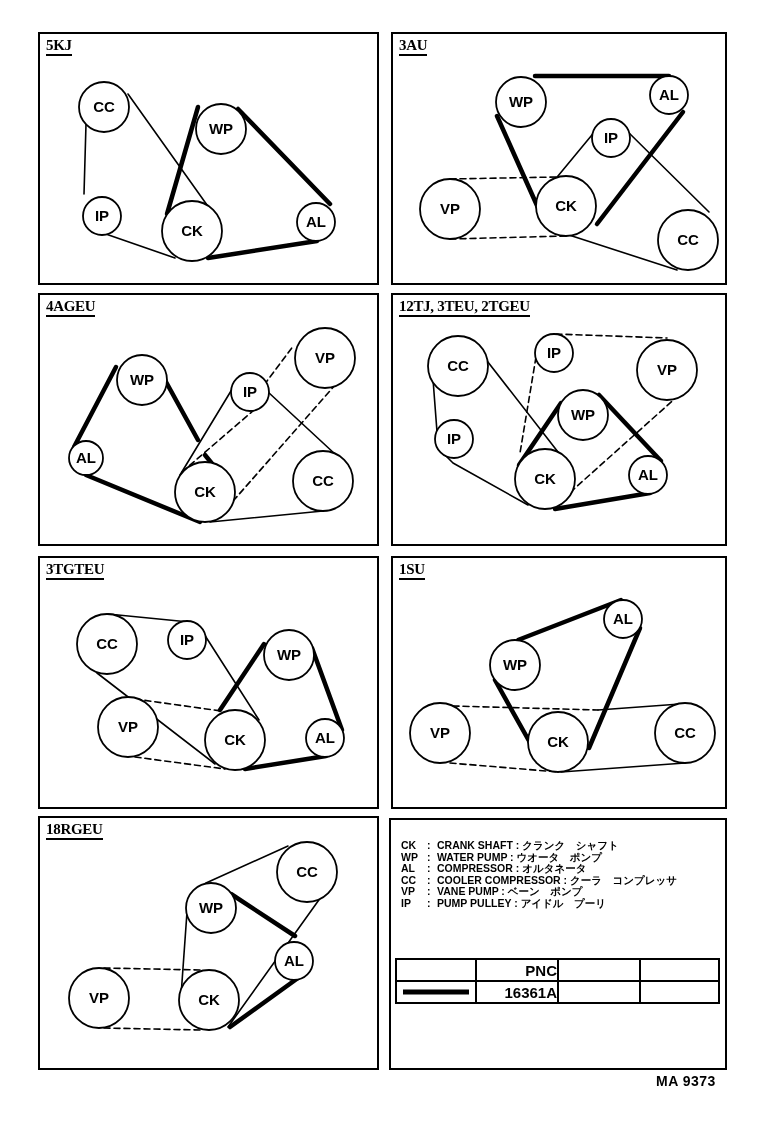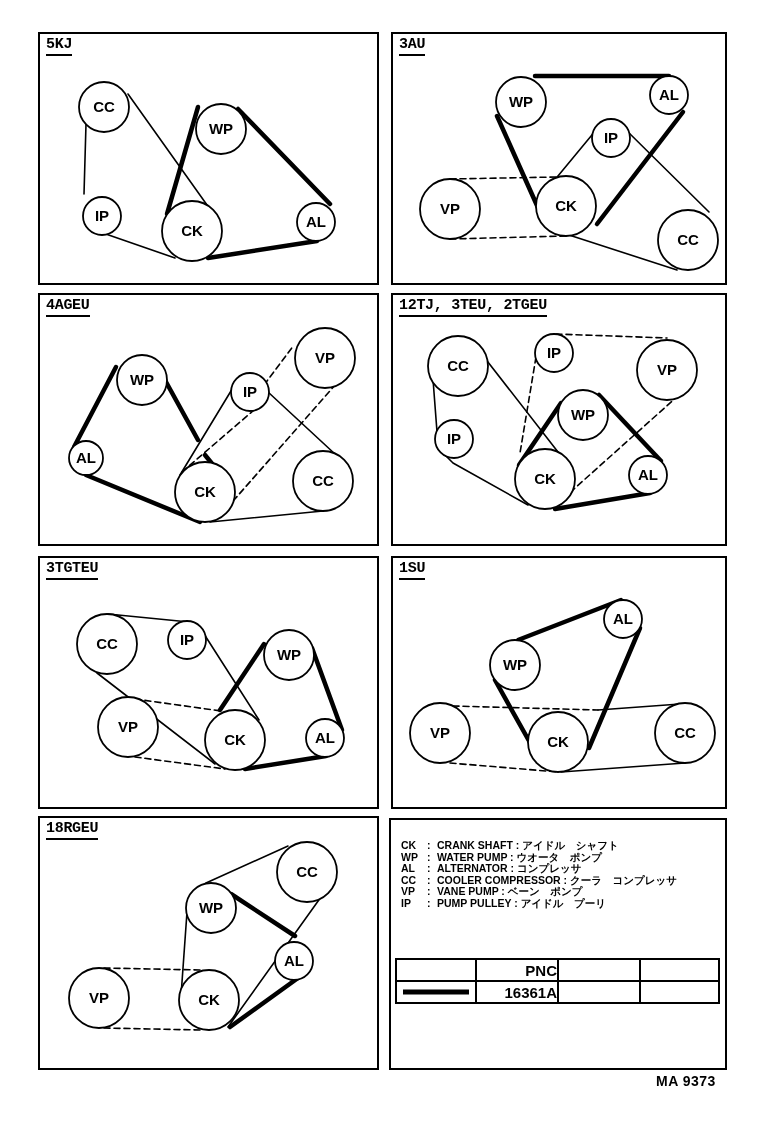--- a/index.html
+++ b/index.html
@@ -1,18 +1,18 @@
 <!DOCTYPE html>
 <html><head>
 <meta charset="utf-8">
 <style>
   html,body{margin:0;padding:0;background:#fff;}
   body{width:760px;height:1136px;position:relative;overflow:hidden;font-family:"Liberation Sans",sans-serif;color:#000;}
   .panel{position:absolute;border:2px solid #000;box-sizing:border-box;background:#fff;}
-  .panel-title{position:absolute;left:6px;top:3px;font-size:15px;font-weight:bold;letter-spacing:-0.3px;padding-bottom:1px;border-bottom:2px solid #000;line-height:16px;font-family:Liberation Mono, monospace;}
+  .panel-title{position:absolute;left:6px;top:3px;font-size:15px;font-weight:bold;letter-spacing:-0.3px;padding-bottom:1px;border-bottom:2px solid #000;line-height:16px;font-family:Liberation Serif, serif;}
   .panel svg{position:absolute;left:0;top:0;}
   .pulley-label{font-family:"Liberation Sans",sans-serif;font-weight:bold;font-size:15px;}
   .legend-panel{position:absolute;border:2px solid #000;box-sizing:border-box;background:#fff;}
   .legend-list{position:absolute;left:10px;top:20px;font-size:10.5px;font-weight:bold;line-height:11.5px;}
   .legend-row{white-space:nowrap;display:flex;}
   .legend-code{display:inline-block;width:26px;}
   .legend-sep{display:inline-block;width:10px;}
   .pnc-table{position:absolute;left:4px;top:138px;border-collapse:collapse;border:2px solid #000;}
   .pnc-table td{border:2px solid #000;height:22px;padding:0;box-sizing:border-box;}
   .pnc-table .c1{width:80px;}
@@ -274,31 +274,31 @@
       </g>
     </svg>
     <div class="panel-title">18RGEU</div>
   </div>
 
 <div class="legend-panel" style="left:389px;top:818px;width:338px;height:252px;">
   <div class="legend-list" id="abbr-list">
       <div class="legend-row">
         <span class="legend-code">CK</span>
         <span class="legend-sep">:</span>
-        <span>CRANK SHAFT : アイドル　シャフト</span>
+        <span>CRANK SHAFT : クランク　シャフト</span>
       </div>
       <div class="legend-row">
         <span class="legend-code">WP</span>
         <span class="legend-sep">:</span>
         <span>WATER PUMP : ウオータ　ポンプ</span>
       </div>
       <div class="legend-row">
         <span class="legend-code">AL</span>
         <span class="legend-sep">:</span>
-        <span>ALTERNATOR : コンプレッサ</span>
+        <span>COMPRESSOR : オルタネータ</span>
       </div>
       <div class="legend-row">
         <span class="legend-code">CC</span>
         <span class="legend-sep">:</span>
         <span>COOLER COMPRESSOR : クーラ　コンプレッサ</span>
       </div>
       <div class="legend-row">
         <span class="legend-code">VP</span>
         <span class="legend-sep">:</span>
         <span>VANE PUMP : ベーン　ポンプ</span>

